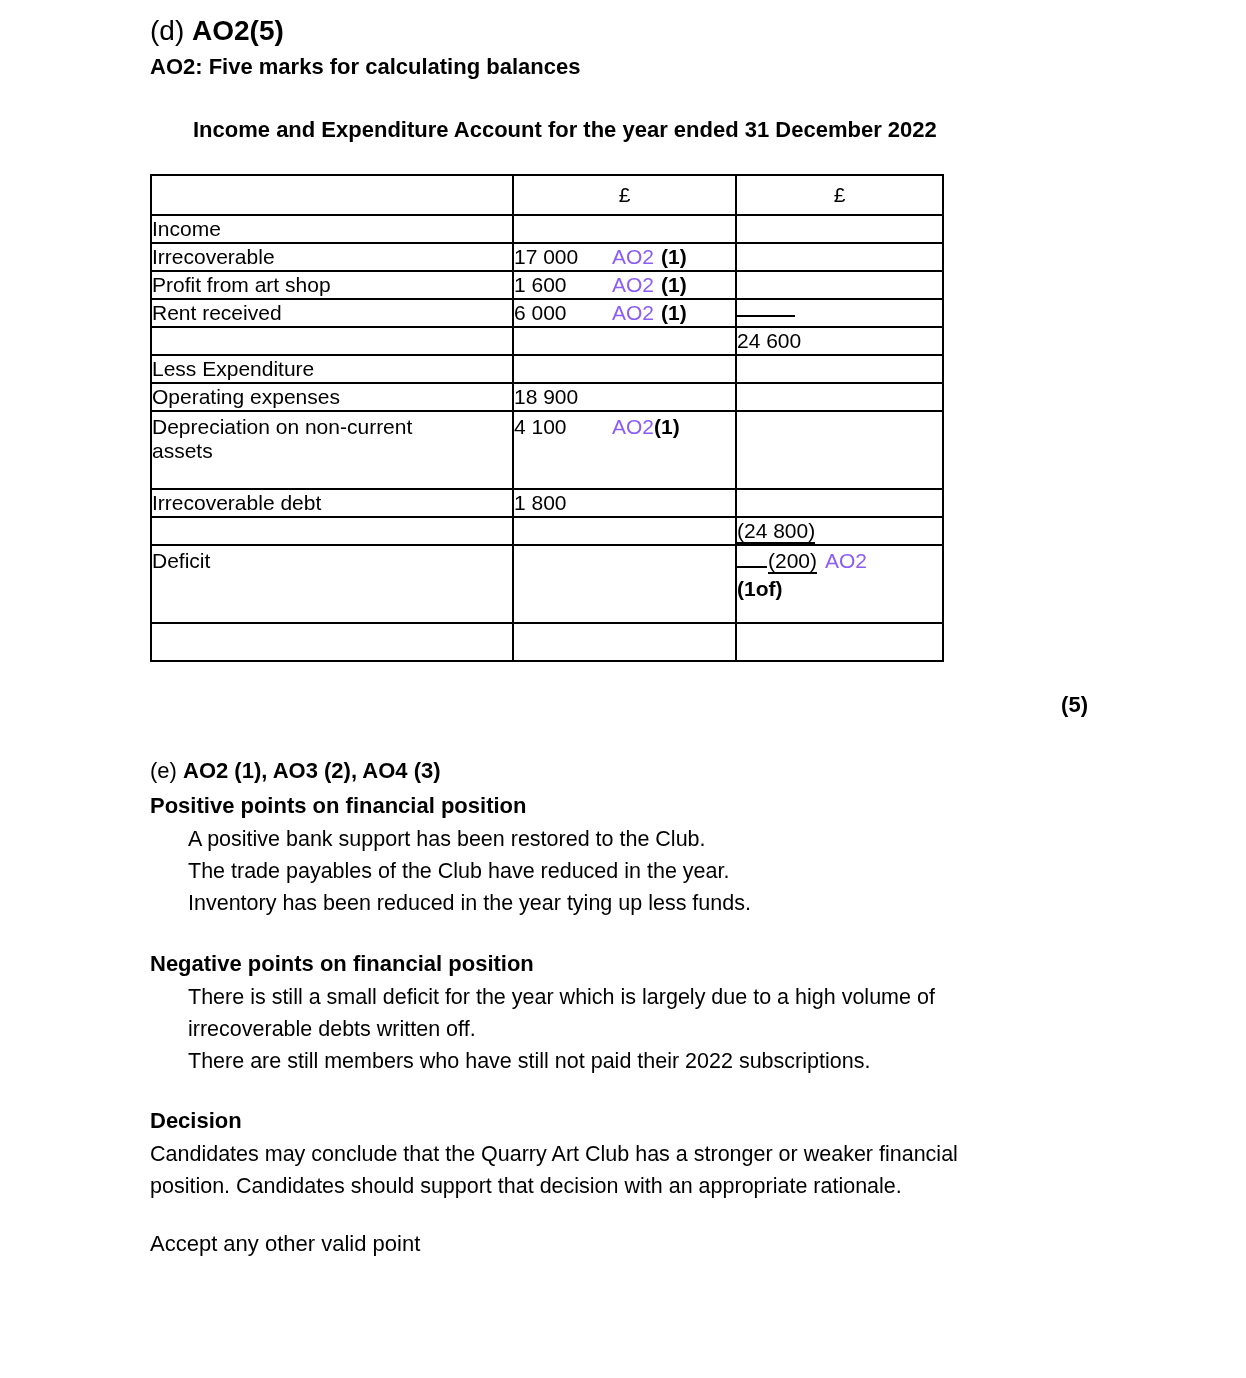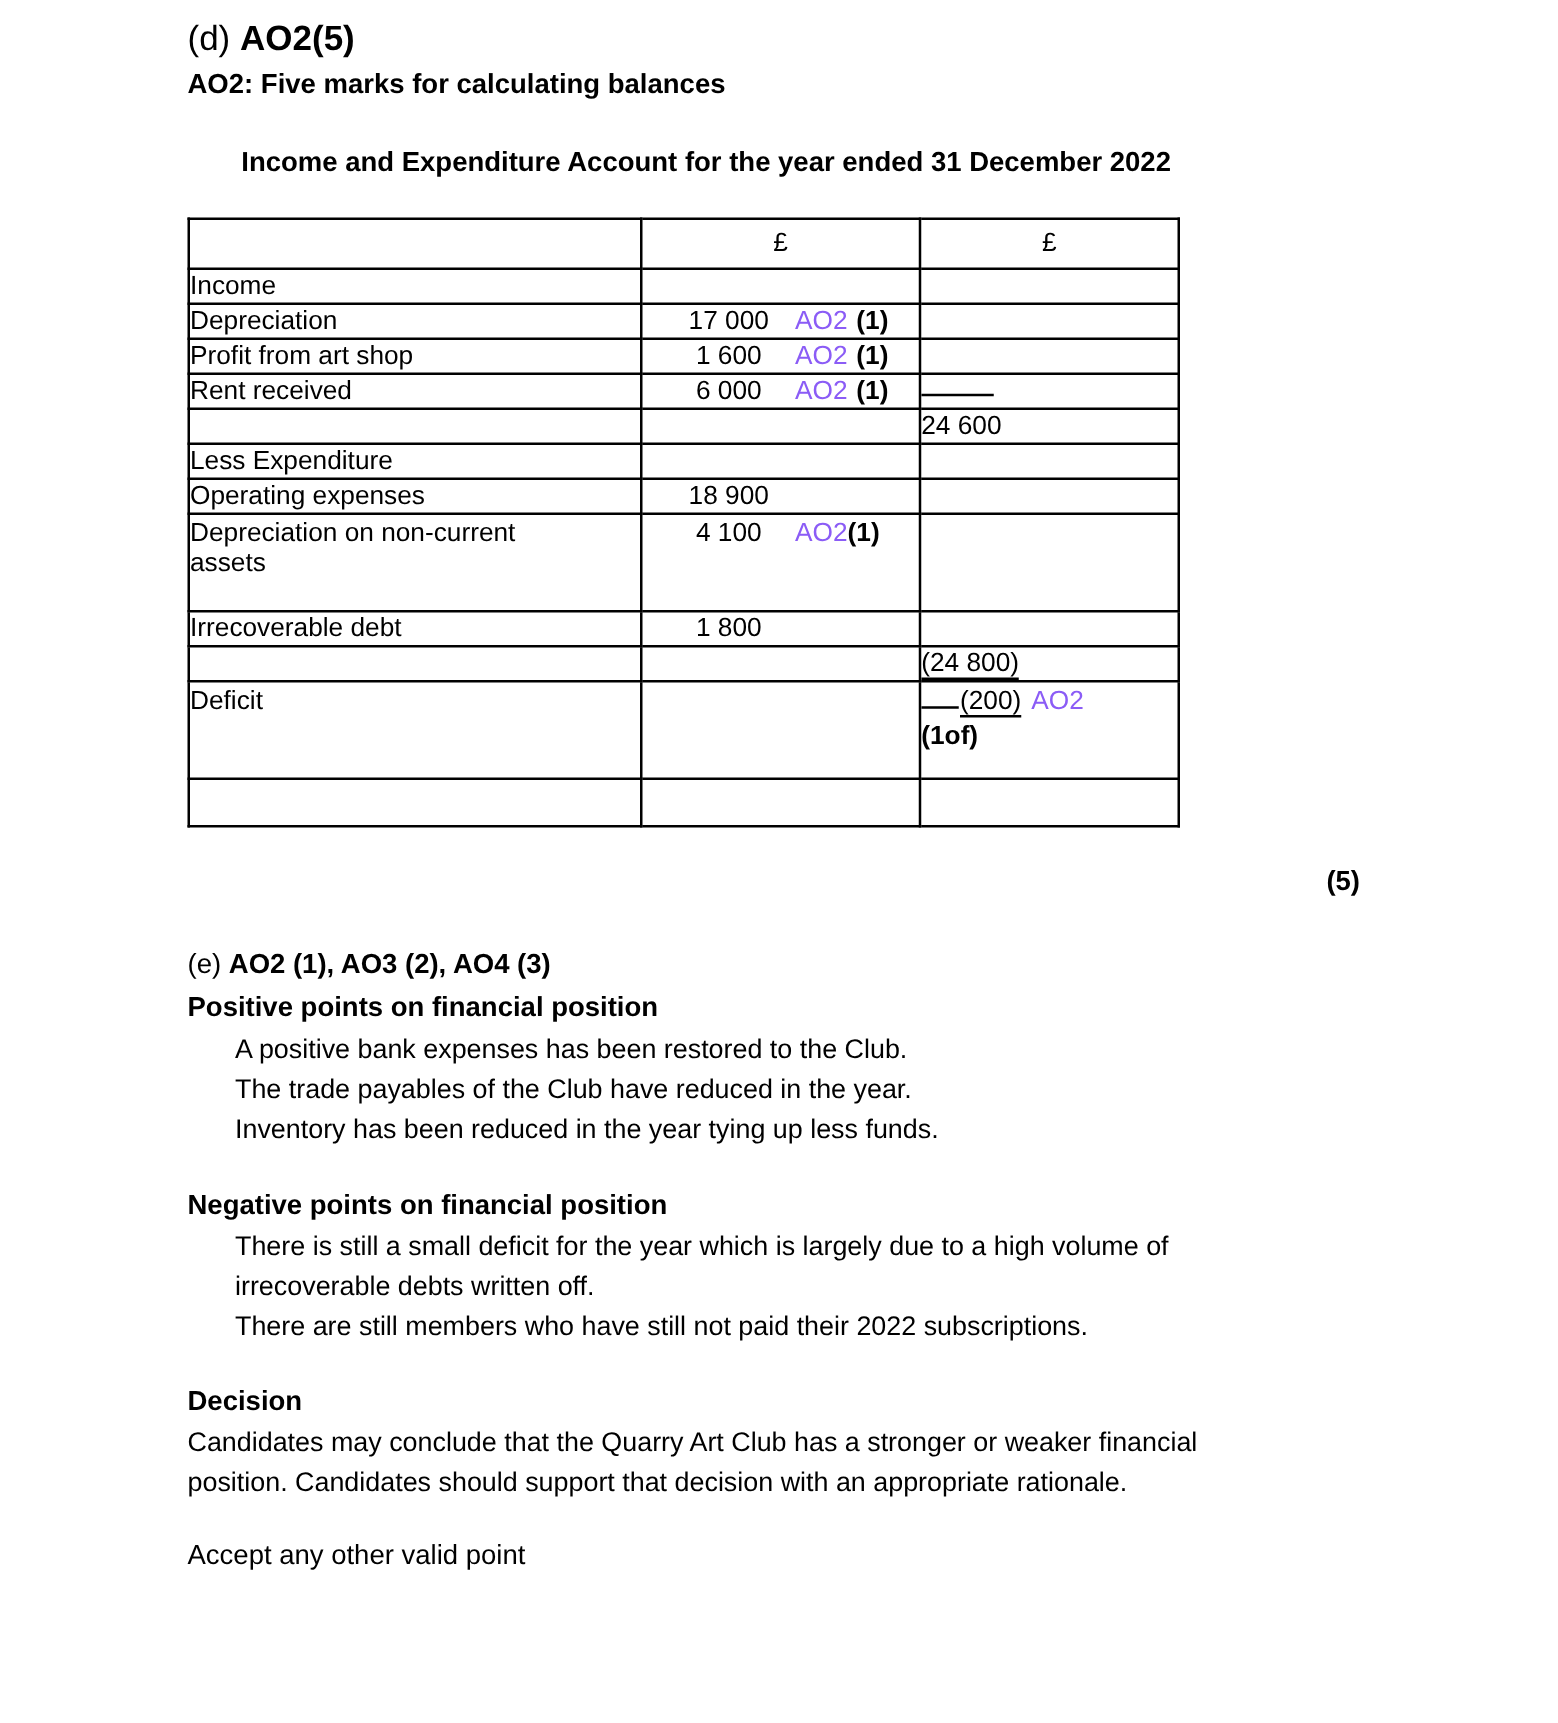--- a/index.html
+++ b/index.html
@@ -19,21 +19,21 @@
   table.acct td{border:2px solid #000;vertical-align:middle;padding:0;overflow:hidden;}
   tr.hdr{height:40px;}
   tr.r{height:28px;}
   tr.tall{height:78px;}
   tr.tall td{vertical-align:top;padding-top:3px;}
   tr.last{height:38px;}
   td.c1{padding-left:10px;}
   td.c2{padding-left:4px;}
   td.c3{padding-left:8px;}
   td.hc{text-align:center;font-weight:400;}
-  .num{display:inline-block;width:90px;text-align:center;white-space:pre;padding-left:24px;}
+  .num{display:inline-block;width:90px;text-align:left;white-space:pre;}
   .mark{color:#8b5cf6;margin-left:8px;}
   .paren{font-weight:700;margin-left:7px;}
   tr.tight .paren{margin-left:0;}
   .wraplab{display:inline-block;max-width:300px;}
   .u-text{border-bottom:2px solid #000;padding-bottom:0px;}
   .lead-rule{display:inline-block;width:30px;height:14px;border-bottom:2px solid #000;margin-right:1px;}
   .blank-rule{display:inline-block;width:58px;height:14px;border-bottom:2px solid #000;margin-bottom:3px;}
   td.vb{vertical-align:bottom;}
   .def2{font-weight:700;margin-top:4px;}
 
@@ -71,21 +71,21 @@
       <td class="c1"></td>
       <td class="hc">£</td>
       <td class="hc">£</td>
     </tr>
     <tr class="r">
       <td class="c1">Income</td>
       <td class="c2"></td>
       <td class="c3"></td>
     </tr>
     <tr class="r">
-      <td class="c1">Depreciation</td>
+      <td class="c1">Irrecoverable</td>
       <td class="c2"><span class="num">17 000</span><span class="mark">AO2</span><span class="paren">(1)</span></td>
       <td class="c3"></td>
     </tr>
     <tr class="r">
       <td class="c1">Profit from art shop</td>
       <td class="c2"><span class="num">1 600</span><span class="mark">AO2</span><span class="paren">(1)</span></td>
       <td class="c3"></td>
     </tr>
     <tr class="r">
       <td class="c1">Rent received</td>
@@ -138,21 +138,21 @@
   </tbody>
     </table>
 
   <div class="marks-line">(5)</div>
 
   <div class="line-e"><span class="prefix">(e)</span> <span class="hbold">AO2 (1), AO3 (2), AO4 (3)</span></div>
 
 
   <div class="pts-heading">Positive points on financial position</div>
   <div class="pts-list">
-    <div class="pline">A positive bank expenses has been restored to the Club.</div>
+    <div class="pline">A positive bank support has been restored to the Club.</div>
     <div class="pline">The trade payables of the Club have reduced in the year.</div>
     <div class="pline">Inventory has been reduced in the year tying up less funds.</div>
   </div>
 
   <div class="pts-heading gap">Negative points on financial position</div>
   <div class="pts-list">
     <div class="pline">There is still a small deficit for the year which is largely due to a high volume of</div>
     <div class="pline">irrecoverable debts written off.</div>
     <div class="pline">There are still members who have still not paid their 2022 subscriptions.</div>
   </div>

